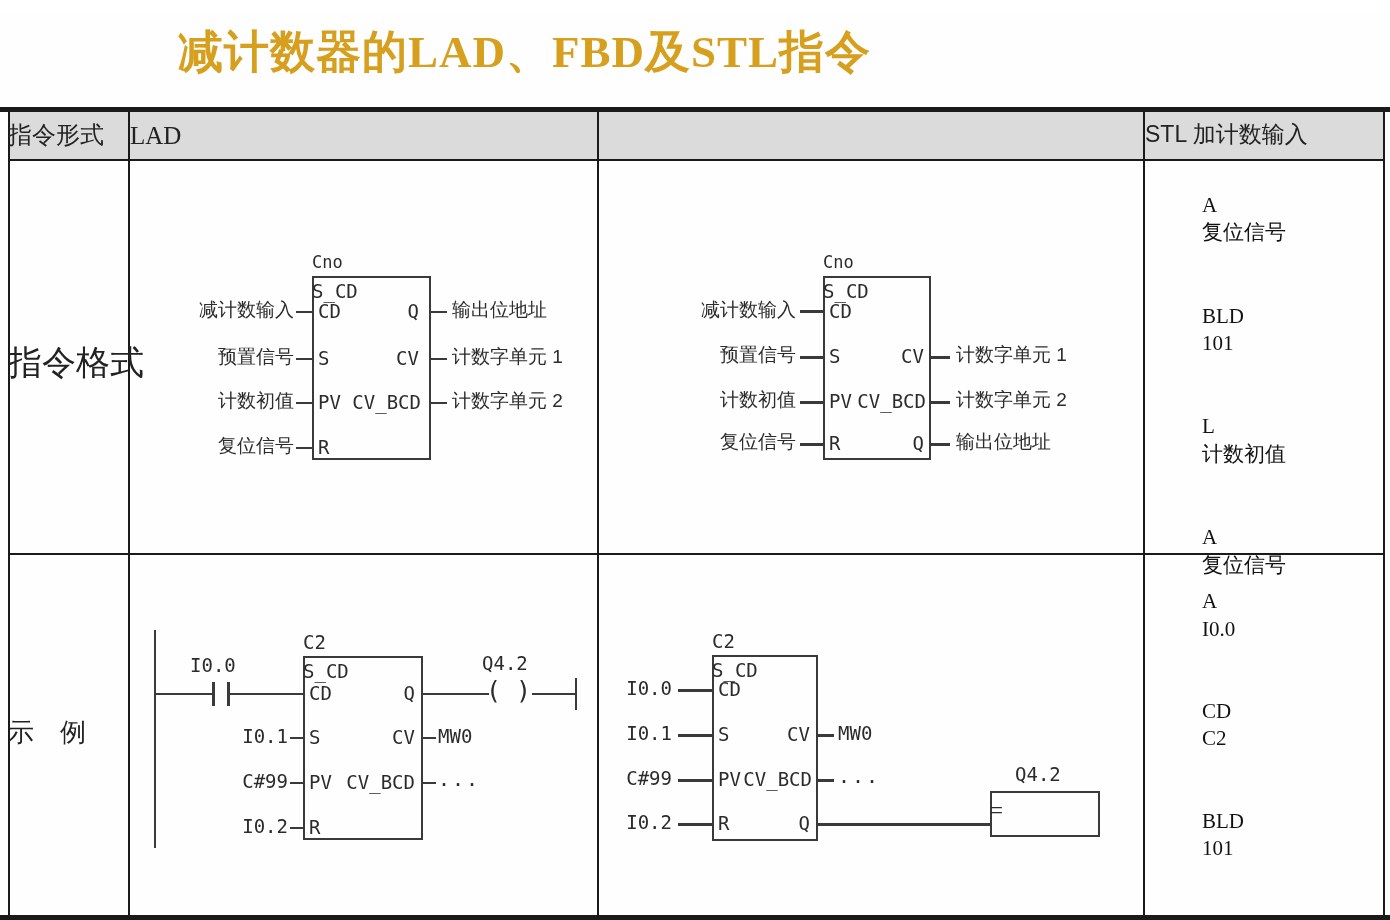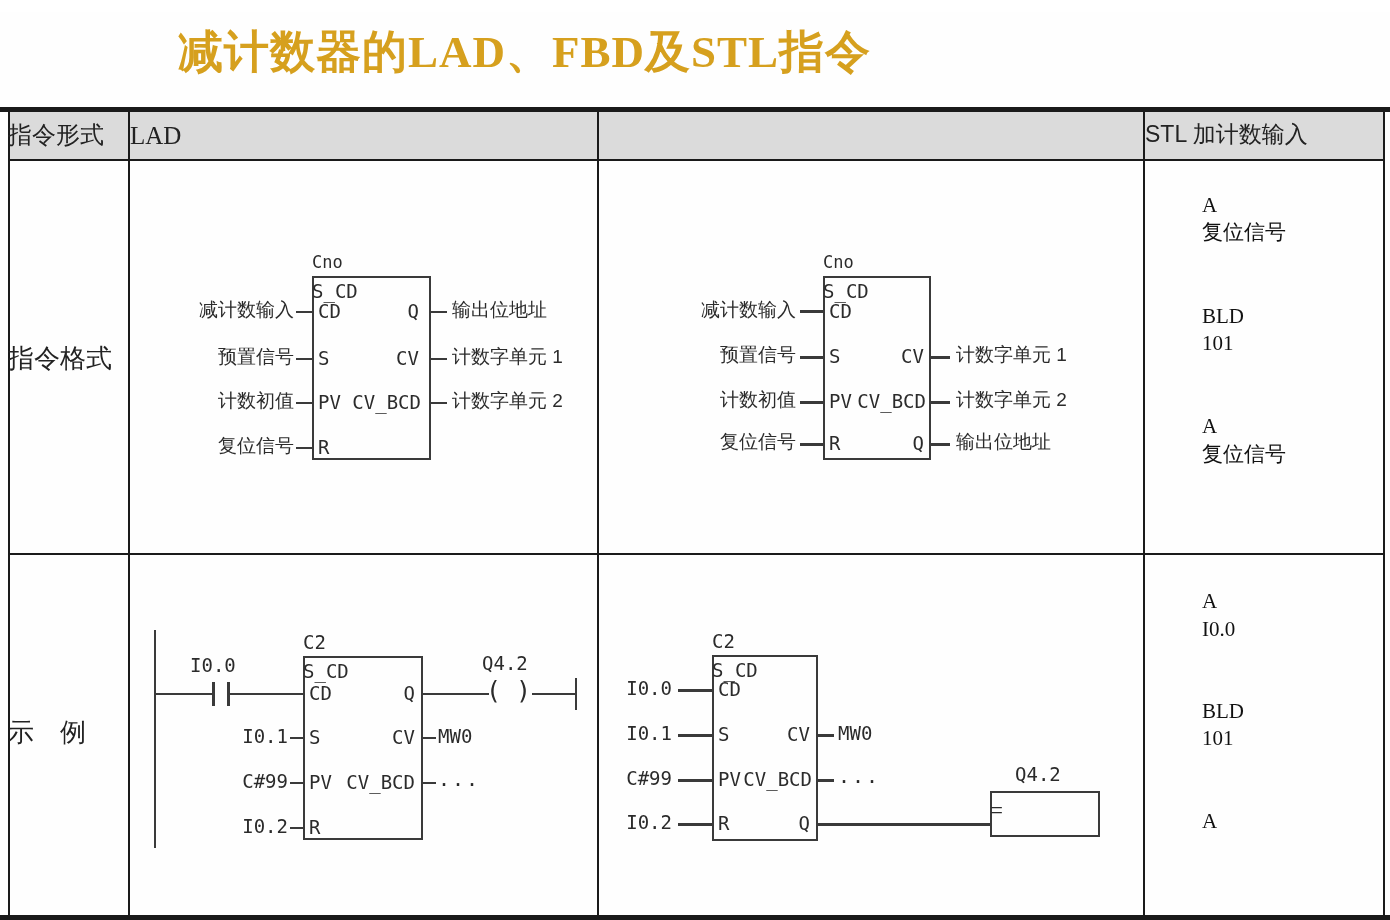--- a/index.html
+++ b/index.html
@@ -36,21 +36,21 @@
   <div class="border" style="left:8px; top:95px; width:2px; height:808px;"></div>
   <div class="border" style="left:1383px; top:95px; width:2px; height:808px;"></div>
   <div class="border" style="left:128px; top:95px; width:2px; height:808px;"></div>
   <div class="border" style="left:597px; top:95px; width:2px; height:808px;"></div>
   <div class="border" style="left:1143px; top:95px; width:2px; height:808px;"></div>
 
   <div class="t cjk ctr" style="left:8px; top:110px; width:120px; font-size:24px; color:#222;">指令形式</div>
   <div class="t ser ctr" style="left:130px; top:110px; width:467px; font-size:25px; color:#222;">LAD</div>
   <div class="t cjk ctr" style="left:1145px; top:110px; width:238px; font-size:23px; color:#222;">STL 加计数输入</div>
 
-  <div class="t cjk ctr" style="left:8px; top:332px; width:120px; font-size:26px; color:#222;">指令格式</div>
+  <div class="t cjk ctr" style="left:8px; top:332px; width:120px; font-size:34px; color:#222;">指令格式</div>
   <div class="t cjk ctr" style="left:8px; top:706px; width:120px; font-size:26px; color:#222;">示　例</div>
 
   <div class="t mono ctr" style="left:312px; top:241px; width:119px; font-size:17px;">Cno</div>
   <div class="box" style="left:312px; top:264px; width:115px; height:180px;"></div>
   <div class="t mono ctr" style="left:312px; top:269px; width:119px; font-size:19px;">S_CD</div>
 
   <div class="t mono" style="left:318px; top:289px; font-size:19px;">CD</div>
   <div class="t mono" style="left:318px; top:336px; font-size:19px;">S</div>
   <div class="t mono" style="left:318px; top:380px; font-size:19px;">PV</div>
   <div class="t mono" style="left:318px; top:425px; font-size:19px;">R</div>
@@ -177,36 +177,44 @@
         <span class="stl-operand">复位信号</span>
       </div>
 
 
       <div class="stl-line">
         <span class="stl-op">BLD</span>
         <span class="stl-operand">101</span>
       </div>
 
 
+      <div class="stl-line">
+        <span class="stl-op">L</span>
+        <span class="stl-operand">计数初值</span>
+      </div>
 
 
       <div class="stl-line">
         <span class="stl-op">A</span>
         <span class="stl-operand">复位信号</span>
       </div>
 
     </div>
 
   <div class="stl-list" style="left:1160px; top:549px; width:220px; line-height:27.4px;">
 
       <div class="stl-line">
         <span class="stl-op">A</span>
         <span class="stl-operand">I0.0</span>
       </div>
 
+      <div class="stl-line">
+        <span class="stl-op">CD</span>
+        <span class="stl-operand">C2</span>
+      </div>
 
       <div class="stl-line">
         <span class="stl-op">BLD</span>
         <span class="stl-operand">101</span>
       </div>
 
       <div class="stl-line">
         <span class="stl-op">A</span>
         
       </div>

